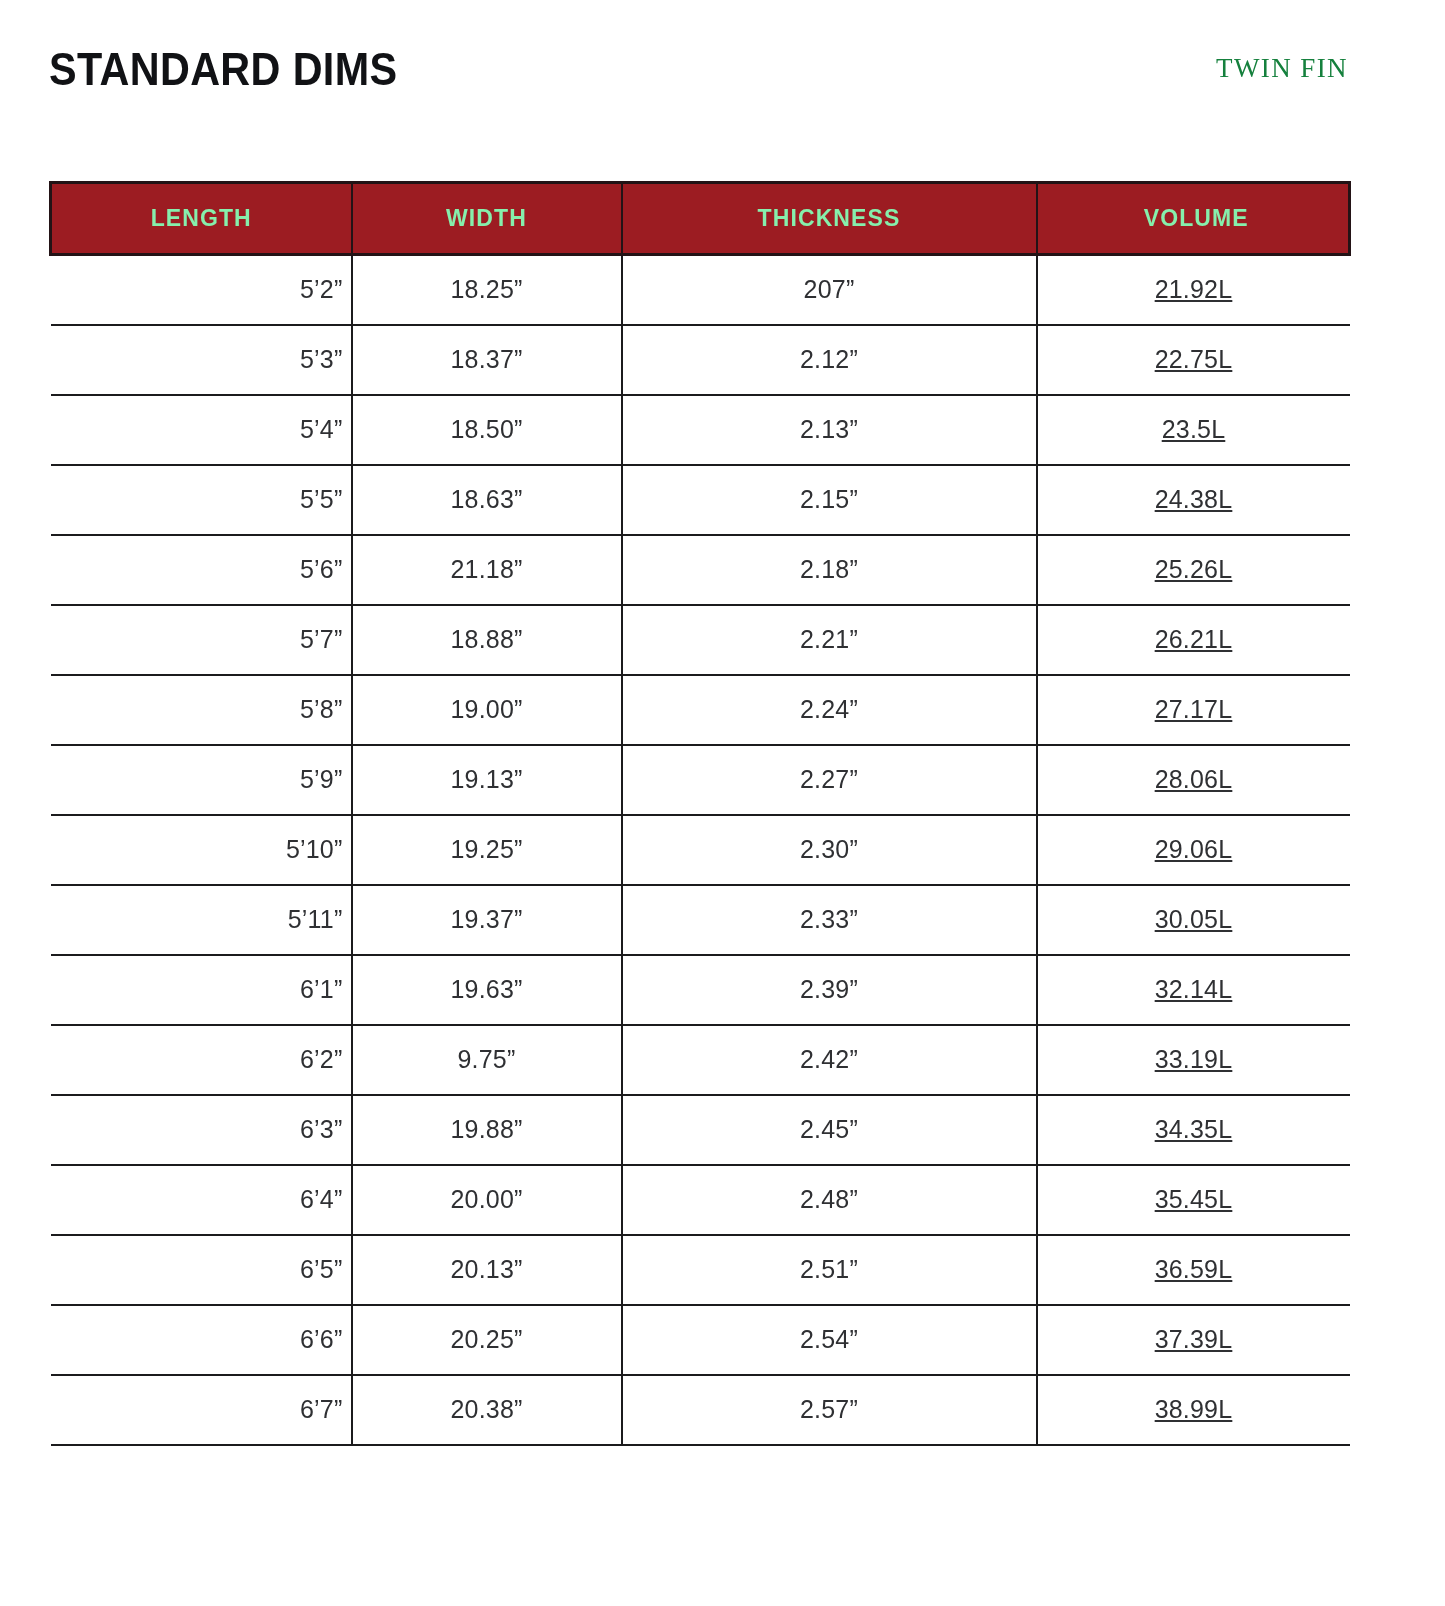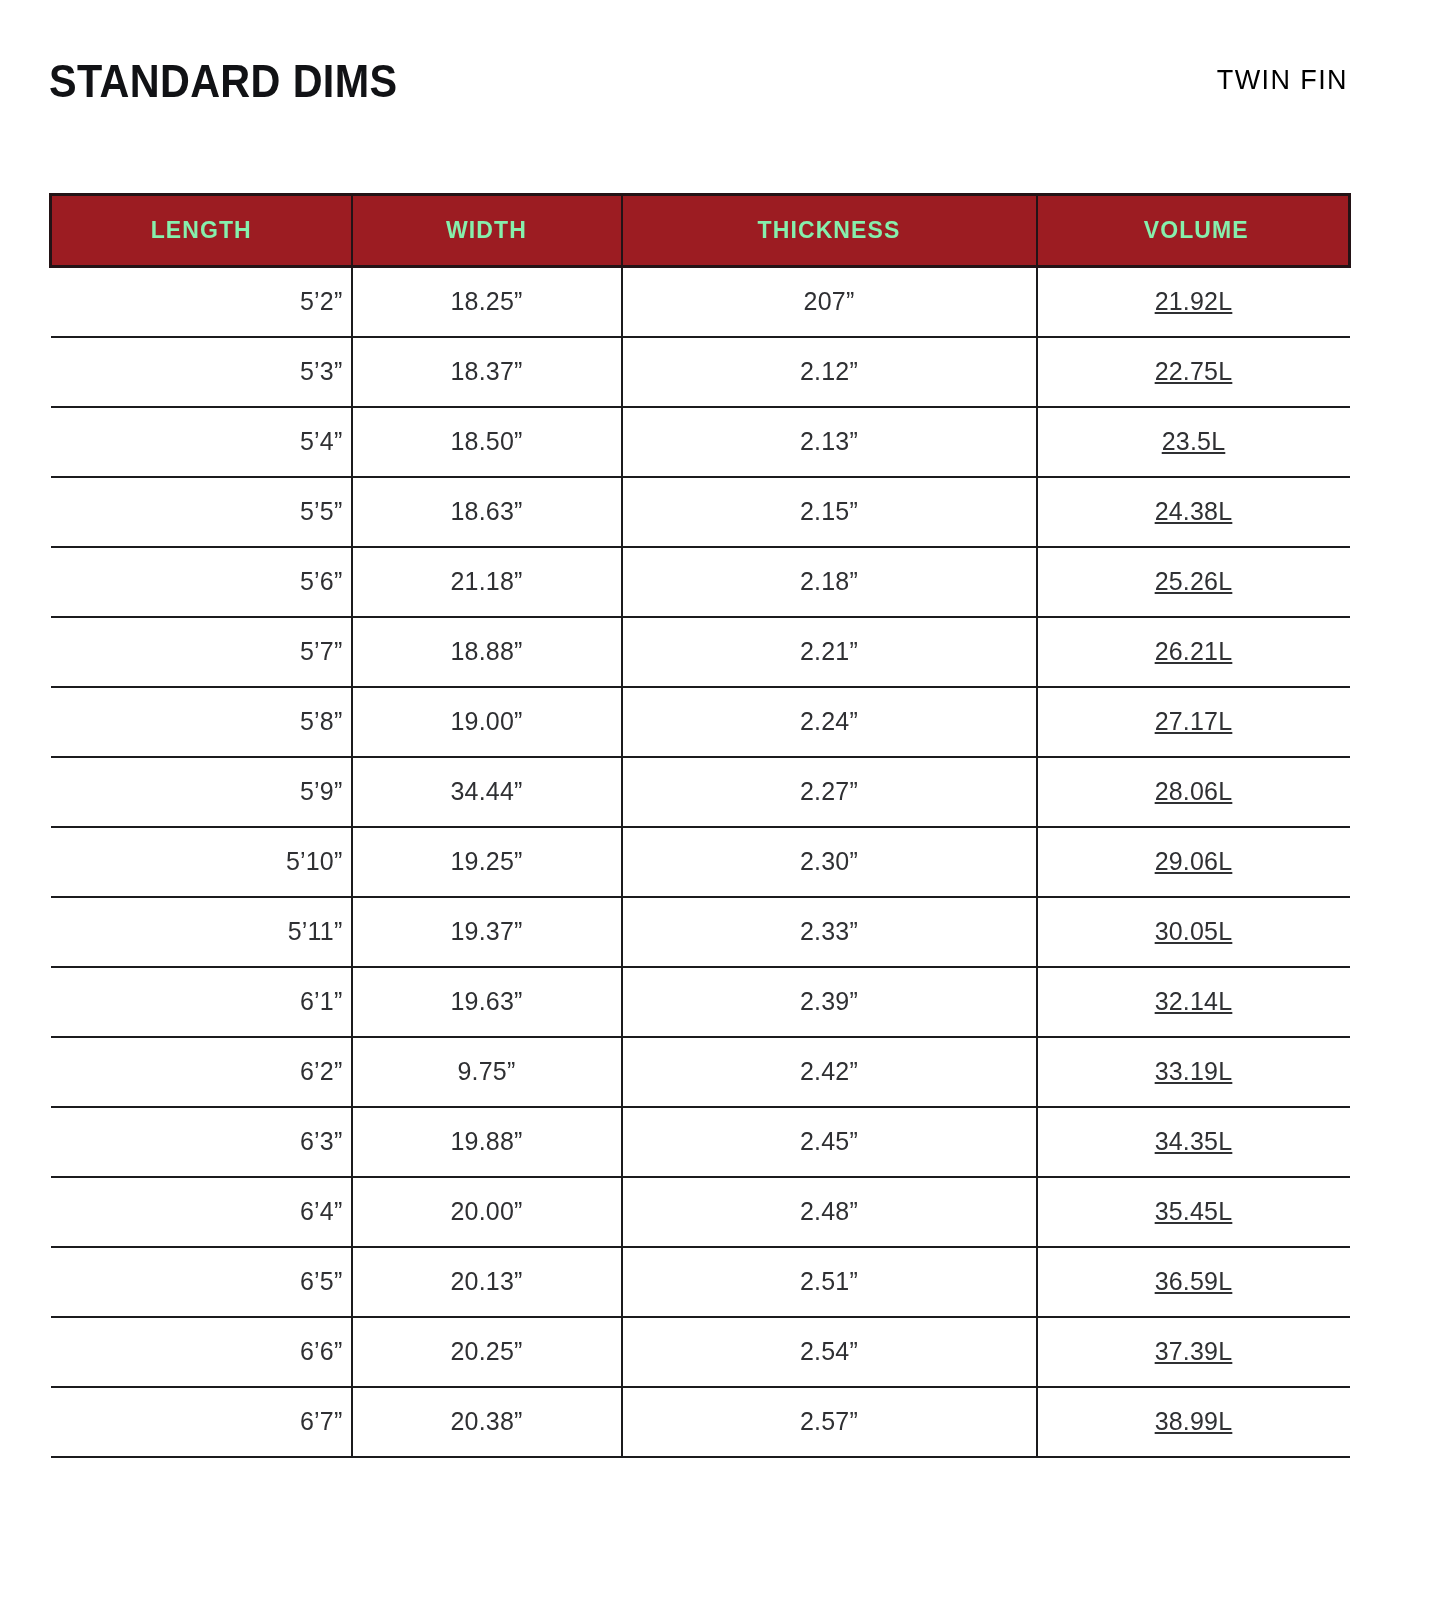--- a/index.html
+++ b/index.html
@@ -15,21 +15,20 @@
     font-family: "Liberation Sans", sans-serif;
     -webkit-font-smoothing: antialiased;
   }
 
   .page {
     position: relative;
     width: 1445px;
     height: 1548px;
     background: #ffffff;
     padding: 0;
-    margin-top: 12px;
   }
 
   
   .page-header {
     position: absolute;
     left: 49px;
     right: 97px;
     top: 32px;
     height: 72px;
     display: flex;
@@ -44,26 +43,26 @@
     line-height: 1;
     letter-spacing: 0.4px;
     color: #111215;
     text-transform: uppercase;
     transform: scaleX(0.88);
     transform-origin: left center;
     white-space: nowrap;
   }
 
   .page-subtitle {
-    font-family: Liberation Sans, sans-serif;
+    font-family: Liberation Serif, serif;
     font-weight: 400;
     font-size: 27px;
     line-height: 1;
     letter-spacing: 1.4px;
-    color: #000000;
+    color: #15803d;
     text-transform: uppercase;
     white-space: nowrap;
   }
 
   
   .dims-table-wrap {
     position: absolute;
     left: 49px;
     top: 181px;
     width: 1299px;
@@ -185,21 +184,21 @@
             <td>26.21L</td>
           </tr>
           <tr>
             <td>5’8”</td>
             <td>19.00”</td>
             <td>2.24”</td>
             <td>27.17L</td>
           </tr>
           <tr>
             <td>5’9”</td>
-            <td>34.44”</td>
+            <td>19.13”</td>
             <td>2.27”</td>
             <td>28.06L</td>
           </tr>
           <tr>
             <td>5’10”</td>
             <td>19.25”</td>
             <td>2.30”</td>
             <td>29.06L</td>
           </tr>
           <tr>

